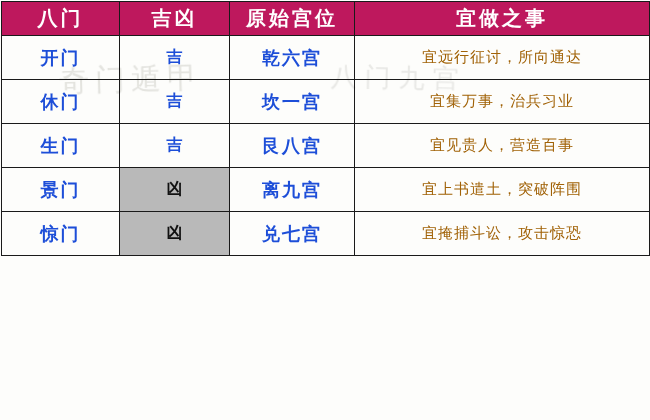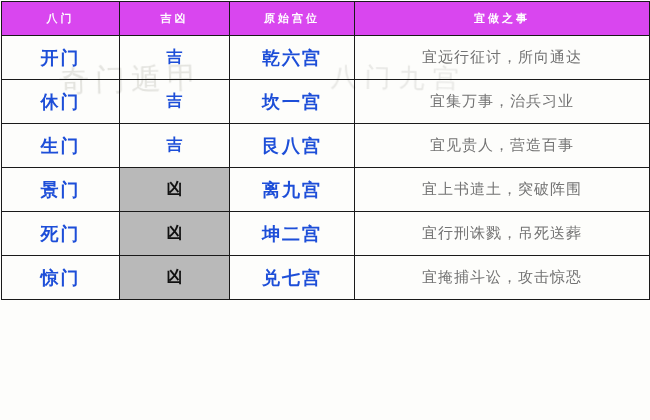--- a/index.html
+++ b/index.html
@@ -59,24 +59,24 @@
     table-layout: fixed;
     background: transparent;
   }
   table.bagua th, table.bagua td {
     border: 1px solid #1a1a1a;
     text-align: center;
     vertical-align: middle;
     padding: 0;
   }
   thead th {
-    background: #d946ef;
+    background: #be185d;
     color: #ffffff;
     height: 33px;
-    font-size: 11px;
+    font-size: 20px;
     font-weight: bold;
     letter-spacing: 3px;
   }
   tbody td {
     height: 43px;
     font-size: 17px;
     color: #1d4ed8;
   }
   td.gate {
     font-weight: bold;
@@ -92,21 +92,21 @@
     color: #111;
   }
   td.palace {
     font-weight: bold;
     letter-spacing: 2px;
     font-size: 18px;
   }
   td.matters {
     font-size: 15px;
     letter-spacing: 1px;
-    color: #737373;
+    color: #a16207;
   }
   
   col.c0 { width: 118px; }
   col.c1 { width: 110px; }
   col.c2 { width: 125px; }
   col.c3 { width: 295px; }
 </style>
 </head>
 <body>
 
@@ -149,26 +149,20 @@
         <td class="palace">艮八宫</td>
         <td class="matters">宜见贵人，营造百事</td>
       </tr>
       <tr>
         <td class="gate">景门</td>
         <td class="omen xiong">凶</td>
         <td class="palace">离九宫</td>
         <td class="matters">宜上书遣土，突破阵围</td>
       </tr>
       <tr>
-        <td class="gate">死门</td>
-        <td class="omen xiong">凶</td>
-        <td class="palace">坤二宫</td>
-        <td class="matters">宜行刑诛戮，吊死送葬</td>
-      </tr>
-      <tr>
         <td class="gate">惊门</td>
         <td class="omen xiong">凶</td>
         <td class="palace">兑七宫</td>
         <td class="matters">宜掩捕斗讼，攻击惊恐</td>
       </tr>
     </tbody>
   </table>
 </div>
 
 </body></html>

